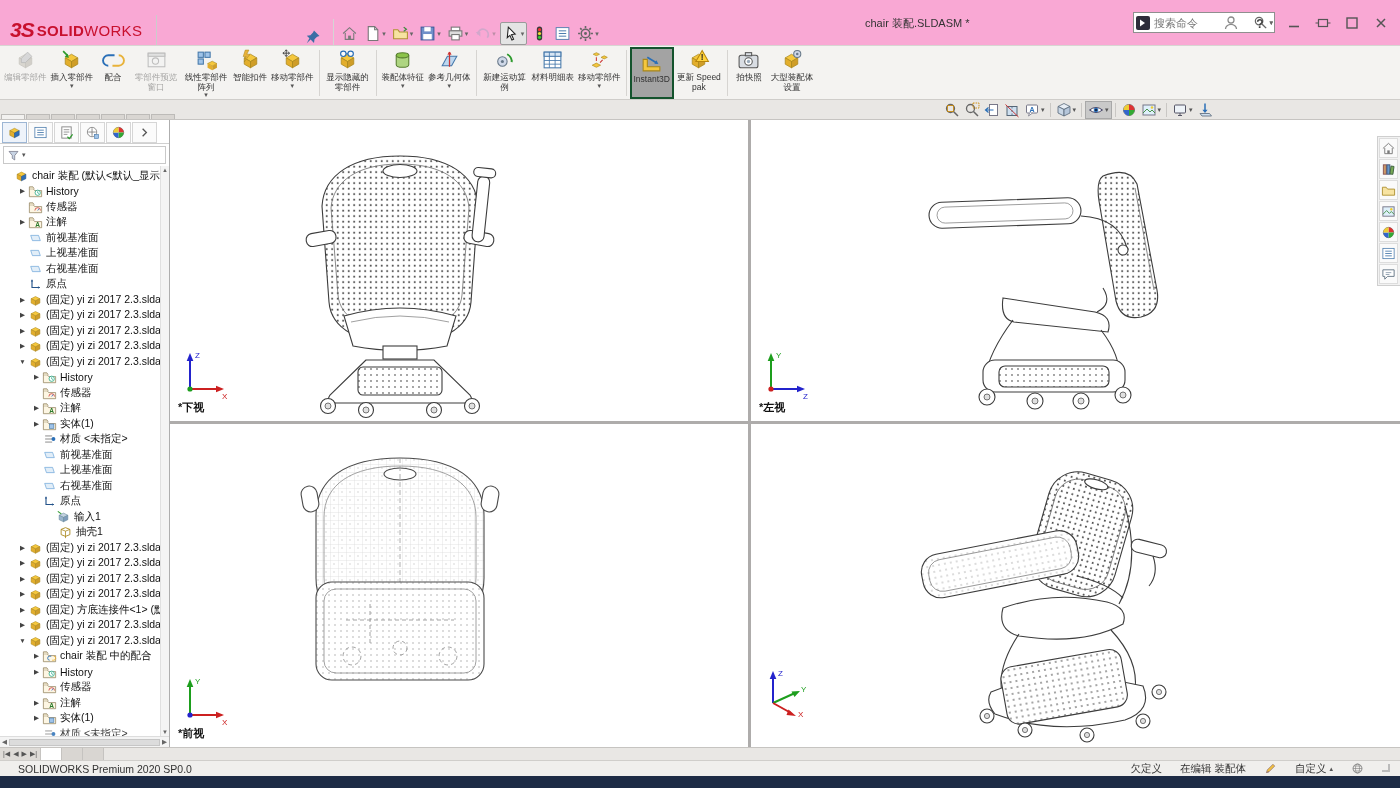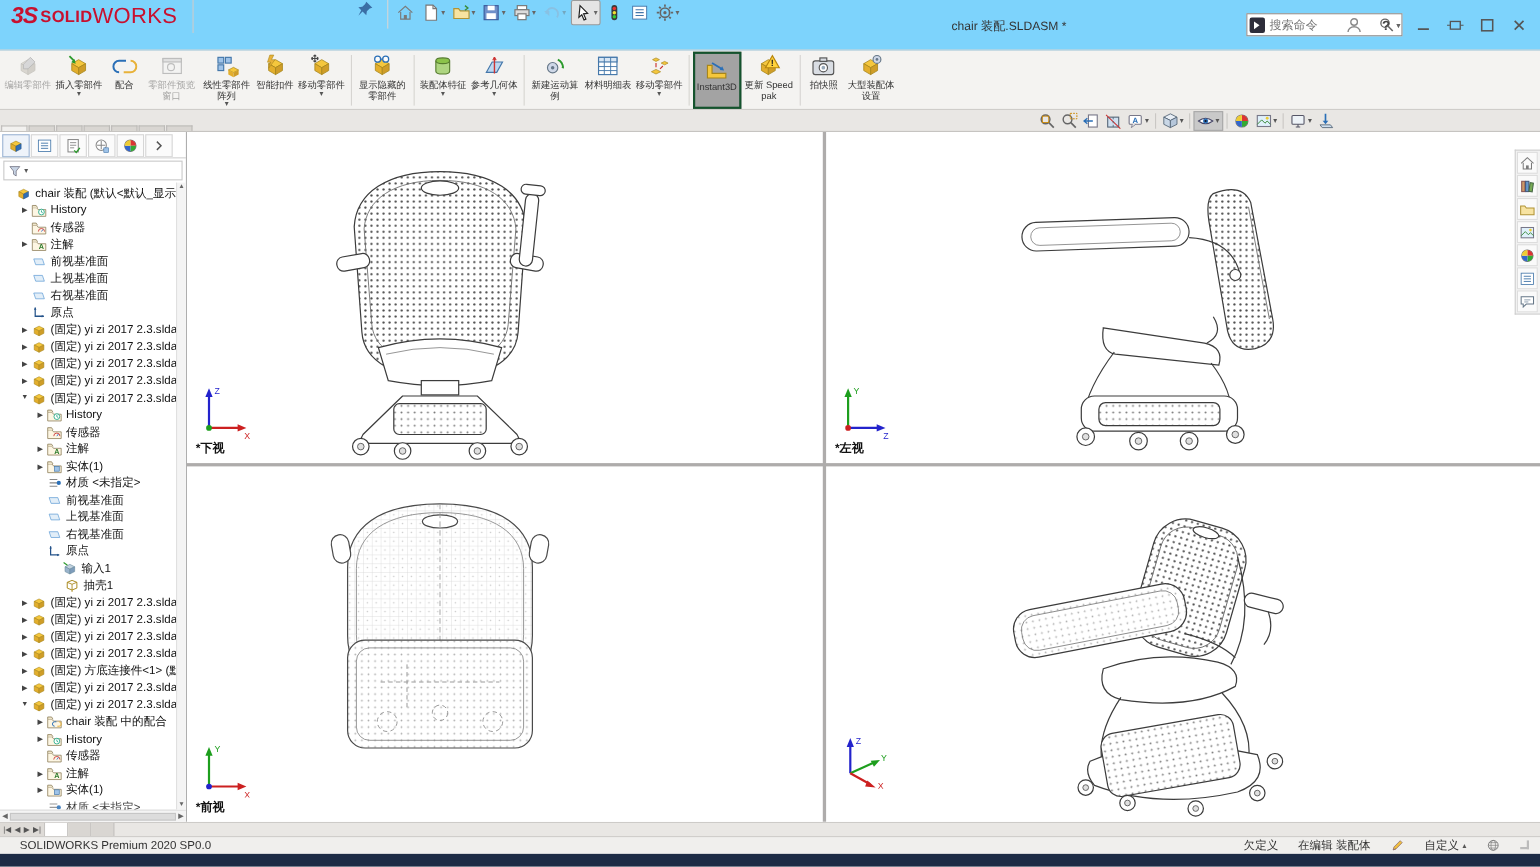--- a/index.html
+++ b/index.html
@@ -1,24 +1,24 @@
 <!DOCTYPE html>
 <html style="--logo-red: #c8102e; --accent-blue: #2a6fb7; --axis-x: #cc2020; --axis-y: #1d9e1d; --axis-z: #2323cc; --dark-strip: #1d2b45;"><head>
 <meta charset="utf-8">
 <style>
   *{box-sizing:border-box;margin:0;padding:0}
   html,body{width:1400px;height:788px;overflow:hidden}
   body{font-family:"Liberation Sans","DejaVu Sans",sans-serif;font-size:11px;color:#222;background:#fff;position:relative}
   svg{display:block}
   
-  .titlebar{height:46px;background:#7dd3fc;border-bottom:1px solid #d7d5d2;display:flex;align-items:flex-start;position:relative}
+  .titlebar{height:46px;background:#f9a8d4;border-bottom:1px solid #d7d5d2;display:flex;align-items:flex-end;position:relative}
   .logo{display:flex;align-items:center;margin-left:10px;padding-right:14px;border-right:1px solid #ccc;height:30px}
   .logo-mark{color:var(--logo-red);font-weight:bold;font-style:italic;font-size:21px;letter-spacing:-1px;margin-right:3px}
   .logo-bold{color:var(--logo-red);font-weight:bold;font-size:15px;letter-spacing:.3px}
-  .logo-light{color:var(--logo-red);font-size:20px;letter-spacing:.3px}
+  .logo-light{color:var(--logo-red);font-size:15px;letter-spacing:.3px}
   .menus{display:flex;margin-left:14px}
   .menu{padding:4px 9px;font-size:11.5px;color:#333;white-space:nowrap}
   .pin{width:16px;height:16px;margin:0 8px}
   .tb-sep{width:1px;height:26px;background:#d5d5d5;margin:0 4px}
   .qtools{display:flex;align-items:center}
   .qbtn{display:flex;align-items:center;padding:2px 2px;margin:0 1px;border-radius:2px}
   .qbtn .qi{width:17px;height:17px;display:block}
   .qbtn.boxed{border:1px solid #9a9a9a;background:#e4e4e4}
   .qbtn.disabled{opacity:.4}
   .qdd{font-size:7px;color:#666;margin-left:1px}

